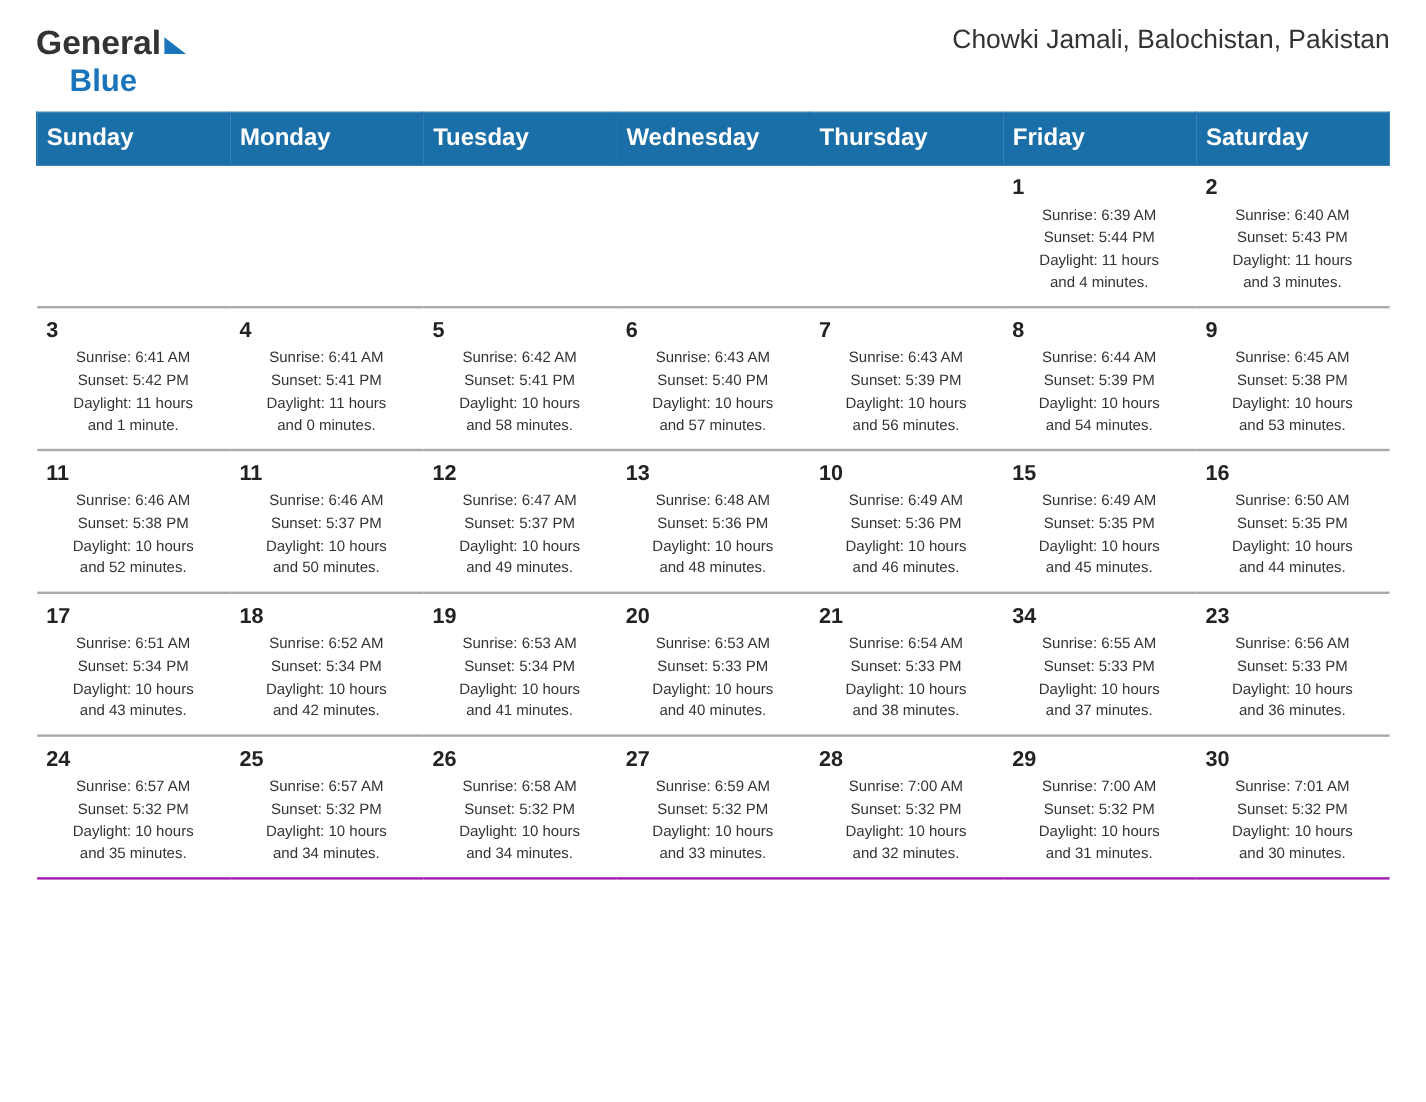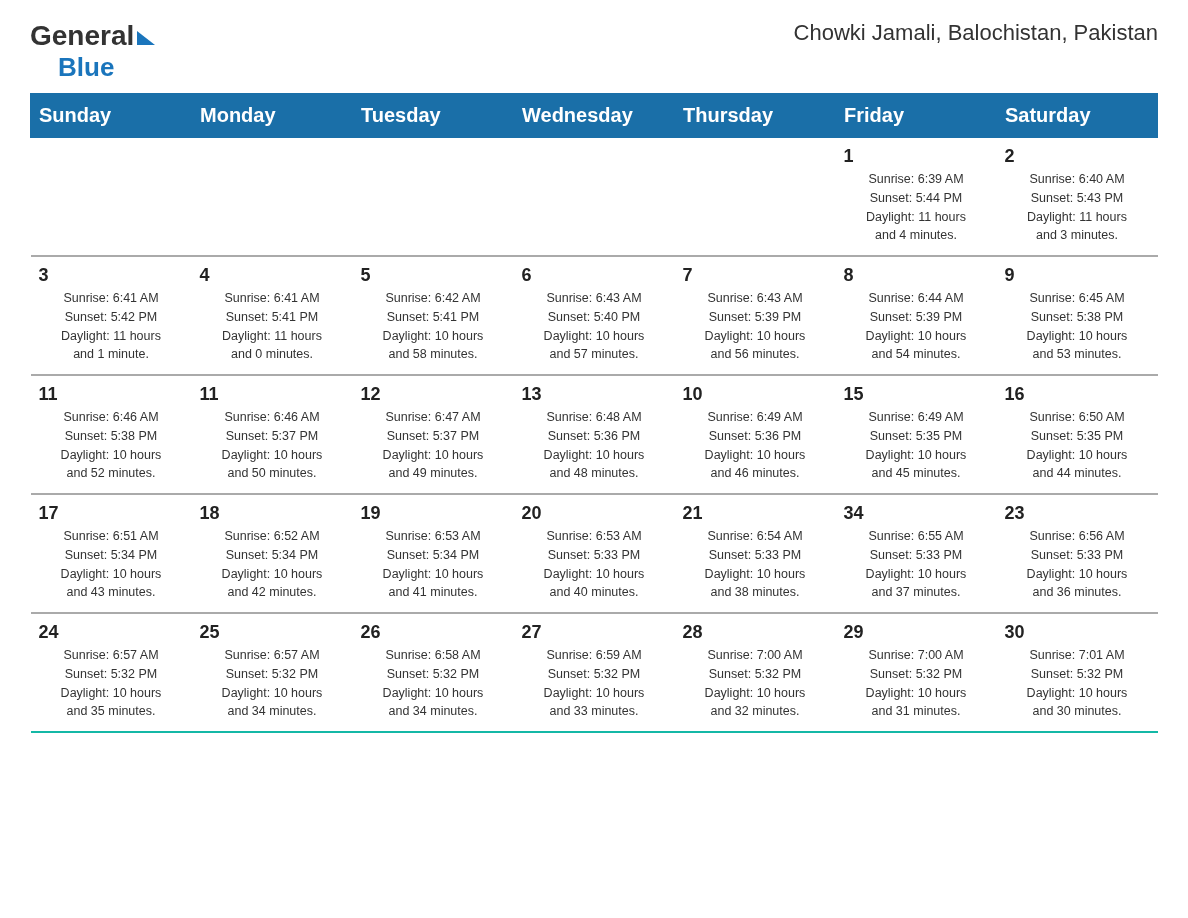--- a/index.html
+++ b/index.html
@@ -68,21 +68,21 @@
       display: block;
       margin-bottom: 3px;
     }
     .calendar tbody tr td .day-info {
       font-size: 12.5px;
       color: #333;
       line-height: 1.5;
       text-align: center;
     }
     .calendar tbody tr:last-child {
-      border-bottom: 2px solid #14b8a6;
+      border-bottom: 2px solid #a21caf;
     }
     .logo-row {
       display: flex;
       align-items: center;
     }
     .logo-text-general {
       font-size: 28px;
       font-weight: bold;
       color: #333;
     }

